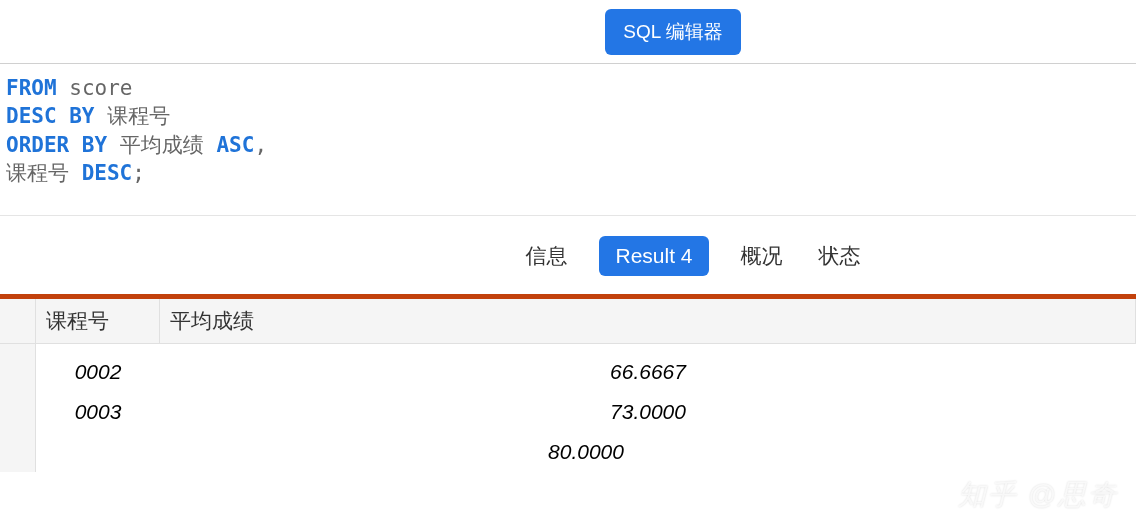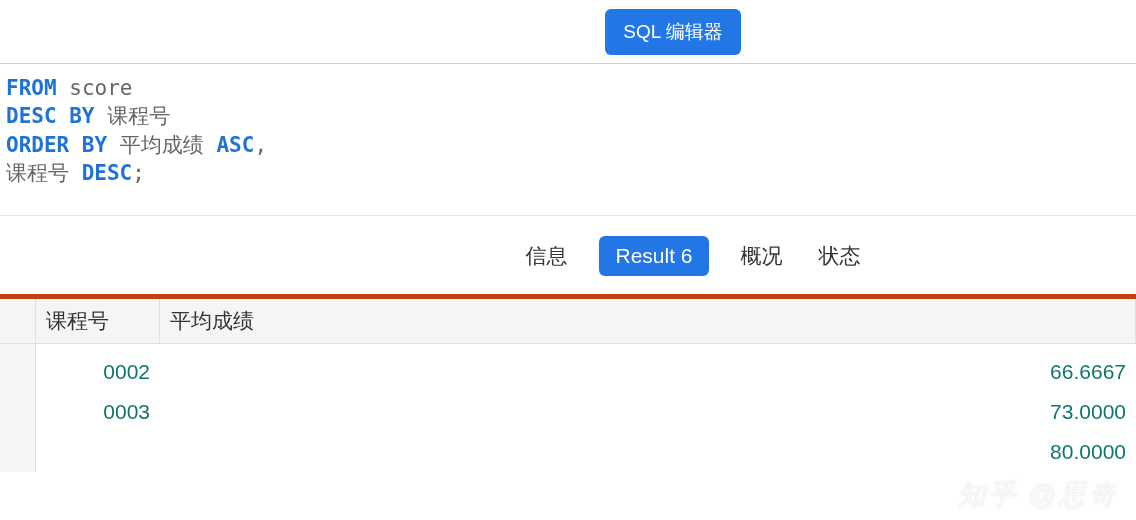--- a/index.html
+++ b/index.html
@@ -112,23 +112,24 @@
       border-right: 1px solid #e0e0e0;
     }
     .table-body {
       flex: 1;
     }
     .tr {
       display: flex;
     }
     .td {
       font-size: 21px;
-      color: #0f766e;
+      color: #000000;
       padding: 8px 10px;
-      text-align: right;
+      text-align: center;
+      font-style: italic;
     }
     .td.col1 {
       width: 124px;
     }
     .td.col2 {
       flex: 1;
     }
     .spacer-row {
       height: 8px;
     }
@@ -167,21 +168,21 @@
   </div>
   <div>
     <span class="ident">课程号</span>
     <span> </span><span class="kw">DESC</span><span class="ident">;</span>
   </div>
 </div>
 
 <div class="tabs">
   <div class="tabs-inner">
     <div class="tab">信息</div>
-    <div class="tab active">Result 6</div>
+    <div class="tab active">Result 4</div>
     <div class="tab">概况</div>
     <div class="tab">状态</div>
   </div>
 </div>
 
 <div class="table-area">
   <div class="table-header">
     <div class="table-gutter"></div>
     <div class="th col1">课程号</div>
     <div class="th col2">平均成绩</div>

